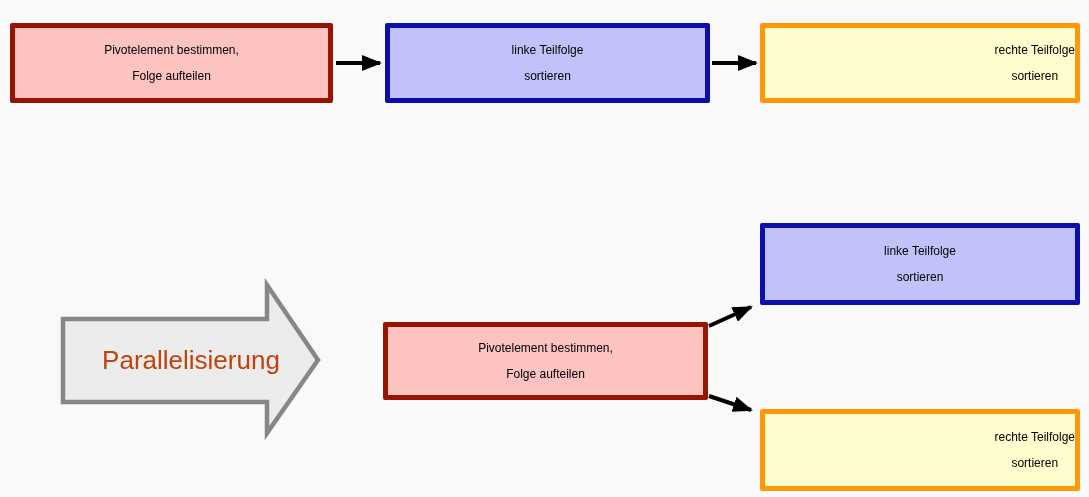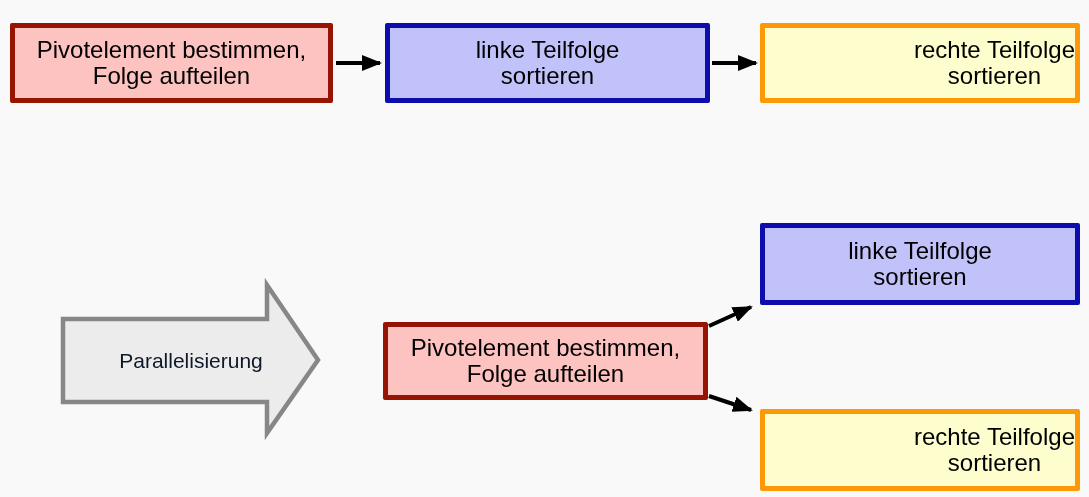--- a/index.html
+++ b/index.html
@@ -32,36 +32,36 @@
     position: absolute;
     box-sizing: border-box;
     display: flex;
     align-items: center;
     justify-content: center;
     text-align: center;
     border-style: solid;
     border-width: 5px;
     border-radius: 2px;
     color: #000;
-    font-size: 24px;
+    font-size: 12px;
     line-height: 26px;
   }
   .box span { white-space: pre-line; }
   .box.red    { background: var(--red-fill,    #fcc3c1); border-color: var(--red-border,    #981402); }
   .box.blue   { background: var(--blue-fill,   #c2c2fa); border-color: var(--blue-border,   #0d0dac); }
   .box.yellow { background: var(--yellow-fill, #fdfdcd); border-color: var(--yellow-border, #ff9806); justify-content: flex-end; }
   .arrow-label {
     position: absolute;
     left: 63px; top: 319px;
     width: 256px; height: 83px;
     display: flex;
     align-items: center;
     justify-content: center;
-    font-size: 21px;
-    color: #0f172a;
+    font-size: 26px;
+    color: #c2410c;
   }
 </style>
 </head>
 <body>
 
 <div class="canvas">
 
   <svg class="overlay" viewBox="0 0 1089 497" xmlns="http://www.w3.org/2000/svg">
     <defs>
       <marker id="ah" markerUnits="userSpaceOnUse" markerWidth="20" markerHeight="16" refX="18" refY="8" orient="auto">

